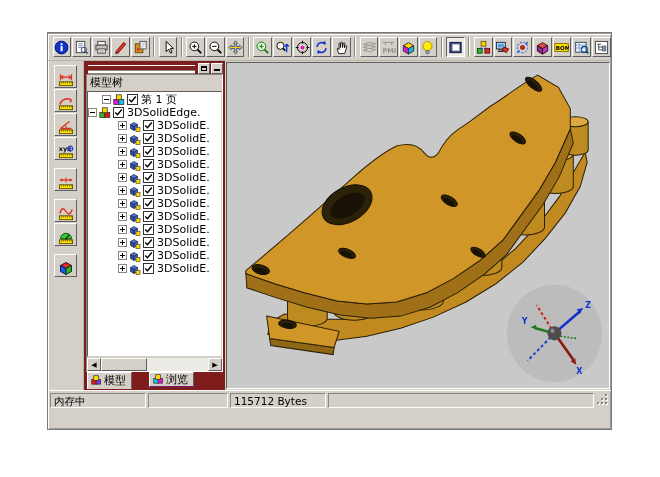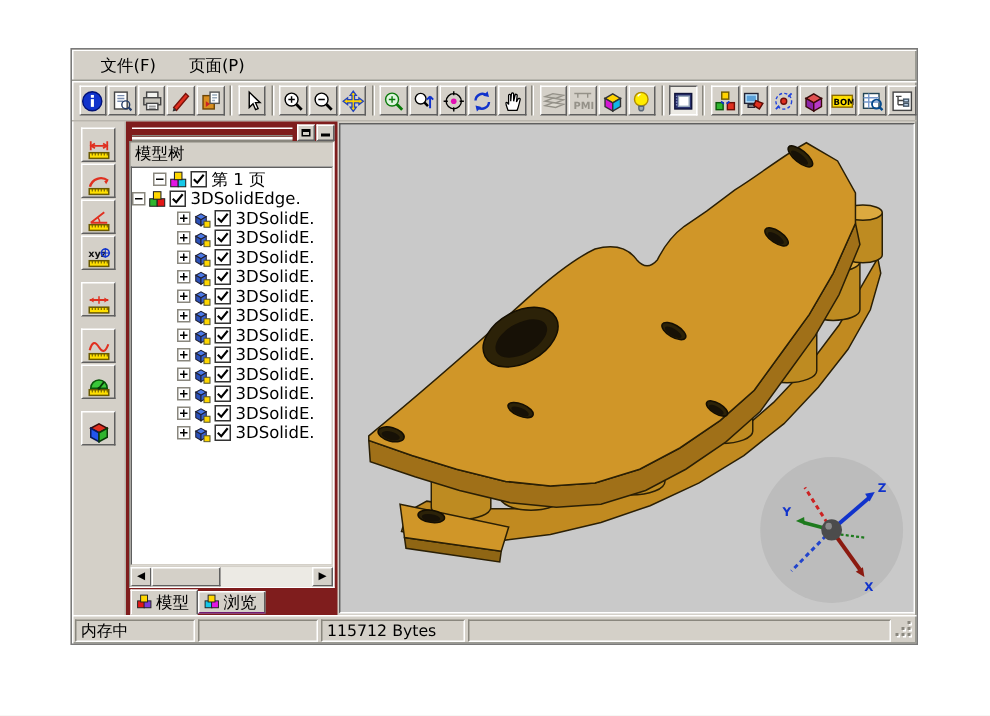--- a/index.html
+++ b/index.html
@@ -49,45 +49,41 @@
   .nicon{width:12px;height:12px;min-width:12px;margin-right:2px;}
   .nicon svg{width:12px;height:12px;display:block;}
   .chk{width:11px;height:11px;min-width:11px;background:#fff;border:1px solid #333;margin-right:3px;
        display:flex;align-items:center;justify-content:center;}
   .chk svg{width:9px;height:9px;display:block;}
   .tlabel{font-size:11px;overflow:hidden;}
   .hscroll{height:14px;background:#eceae4;display:flex;border-top:1px solid #d4d0c8;}
   .sarrow{width:14px;height:100%;background:#d4d0c8;border:1px solid;border-color:#fff #5f5f5f #5f5f5f #fff;
           font-size:7px;line-height:11px;text-align:center;padding:0;color:#000;}
   .sthumb{width:46px;height:100%;background:#d4d0c8;border:1px solid;border-color:#fff #5f5f5f #5f5f5f #fff;}
-  .tabs{height:18px;display:flex;align-items:center;padding-left:1px;}
+  .tabs{height:18px;display:flex;align-items:flex-start;padding-left:1px;gap:17px;}
   .tab{display:flex;align-items:center;gap:2px;padding:1px 5px 1px 3px;background:#d4d0c8;
        border:1px solid;border-color:#fff #5f5f5f #d4d0c8 #fff;height:17px;font-size:11px;}
   .tab.inactive{height:15px;border-bottom:1px solid #701a75;}
   .tab svg{width:11px;height:11px;}
   
   .viewport{flex:1;margin:1px;border:1px solid;border-color:#5f5f5f #fff #fff #5f5f5f;background:#c9c9c9;overflow:hidden;}
   .viewport svg{display:block;width:100%;height:100%;}
   
   .statusbar{height:19px;display:flex;align-items:center;padding:1px 2px;gap:2px;
              border-top:1px solid #fff;}
   .spanel{height:15px;background:#d4d0c8;border:1px solid;border-color:#8a877e #fff #fff #8a877e;
           padding:1px 3px;font-size:10.5px;line-height:12px;overflow:hidden;white-space:nowrap;}
   .sgrip{width:13px;height:15px;position:relative;}
   .sgrip i{position:absolute;width:2px;height:2px;background:#8a877e;box-shadow:1px 1px 0 #fff;}
 </style>
 </head>
 <body>
 
 <div class="page">
   <div class="appwin">
-    <div class="menubar" id="menubar">
-        <div class="menuitem">文件(F)</div>
-        <div class="menuitem">页面(P)</div>
-      </div>
     <div class="toolbar" id="toolbar">
         <button class="tbtn">
           <svg viewBox="0 0 16 16">
             <circle cx="8" cy="8" r="6.8" fill="#1133cc" stroke="#001177"></circle>
             <rect x="7" y="6.5" width="2.2" height="5.5" fill="#fff"></rect>
             <rect x="7" y="3.5" width="2.2" height="2" fill="#fff"></rect>
           </svg>
         </button>
         <button class="tbtn">
           <svg viewBox="0 0 16 16">
@@ -685,21 +681,21 @@
               <circle cx="330" cy="267" r="7" fill="#4c4c4c"></circle>
               <circle cx="328" cy="264.5" r="2.2" fill="#8a8a8a"></circle>
               <text x="361" y="242" font-size="8" font-weight="bold" fill="#1133cc" font-family="DejaVu Sans,sans-serif">Z</text>
               <text x="352" y="307" font-size="8" font-weight="bold" fill="#1133cc" font-family="DejaVu Sans,sans-serif">X</text>
               <text x="297" y="258" font-size="8" font-weight="bold" fill="#1133cc" font-family="DejaVu Sans,sans-serif">Y</text>
             </g>
           </svg>
       </div>
     </div>
     <div class="statusbar" id="statusbar">
-        <div class="spanel" style="width: 80px;">内存中</div>
+        <div class="spanel" style="width: 96px;">内存中</div>
         <div class="spanel" style="width: 80px;"></div>
         <div class="spanel" style="width: 96px;">115712 Bytes</div>
         <div class="spanel" style="flex: 1 1 0%;"></div>
         <div class="sgrip">
           <i style="left: 9px; top: 1px;"></i>
           <i style="left: 9px; top: 5px;"></i>
           <i style="left: 5px; top: 5px;"></i>
           <i style="left: 9px; top: 9px;"></i>
           <i style="left: 5px; top: 9px;"></i>
           <i style="left: 1px; top: 9px;"></i>

